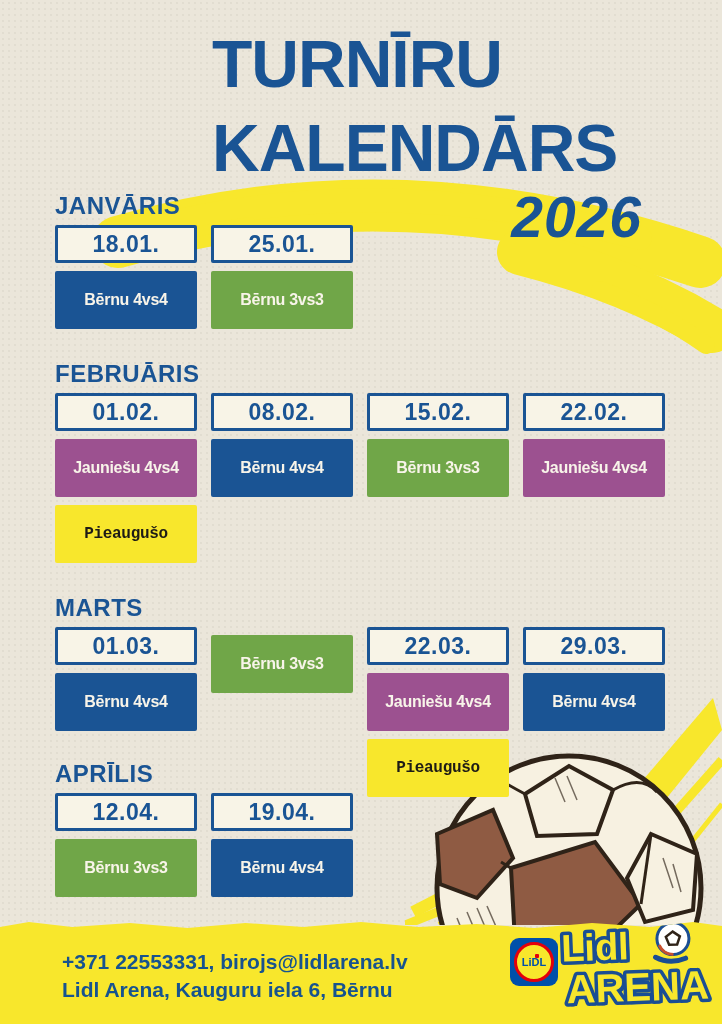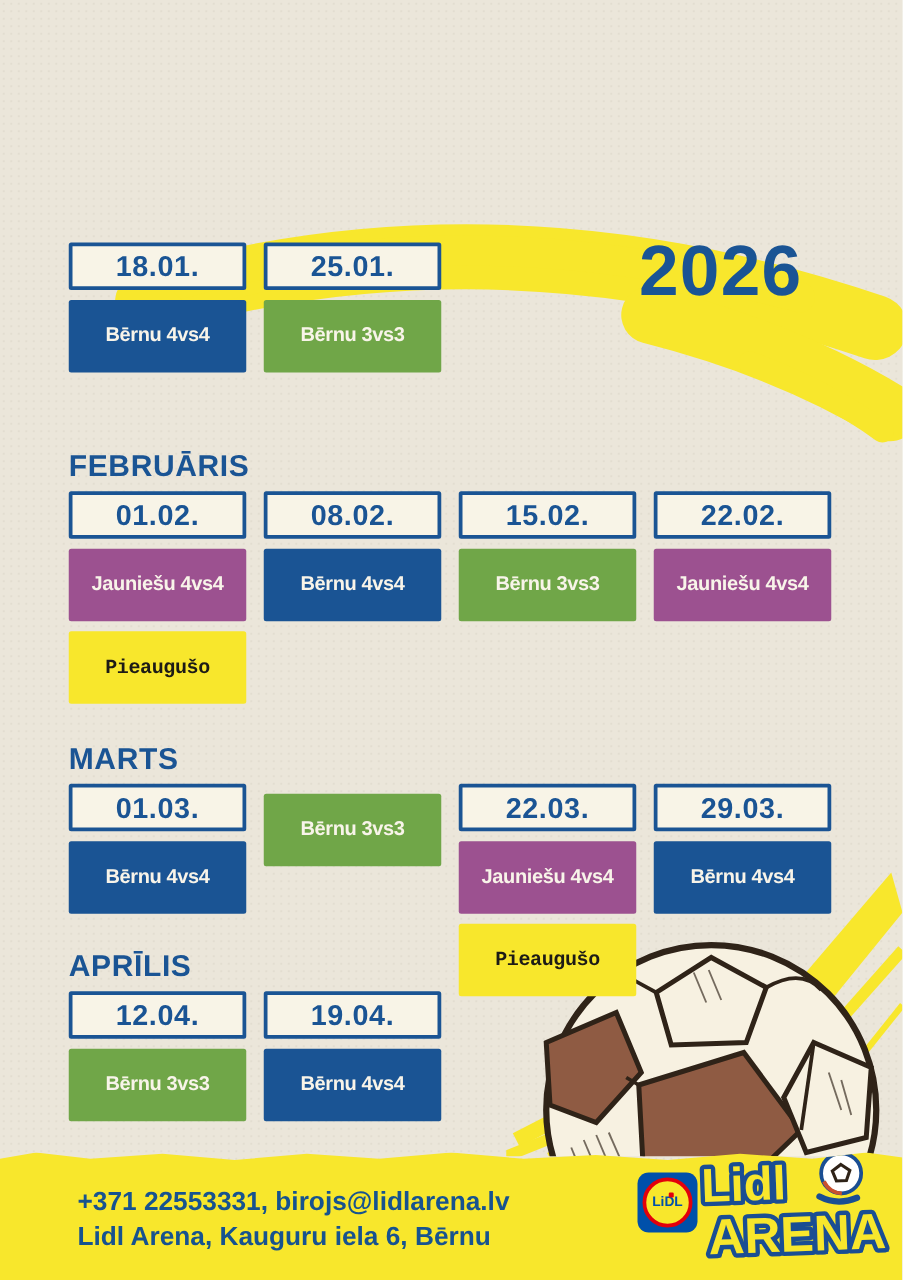--- a/index.html
+++ b/index.html
@@ -12,21 +12,21 @@
     background-image:radial-gradient(rgba(110,100,80,0.07) 1px, transparent 1.2px);
     background-size:6px 6px;
   }
 
   
   .brush-top { position:absolute; left:0; top:0; width:722px; height:360px; z-index:1; }
   .title-block { position:absolute; left:212px; top:22px; z-index:2; color:#1A5494; }
   .title-line { font-size:66px; font-weight:bold; letter-spacing:-1px; line-height:84px; white-space:nowrap; }
   .year {
     position:absolute; top:184px; right:80px; z-index:2;
-    font-size:57px; font-weight:bold; color:#1A5494; letter-spacing:1px;
+    font-size:57px; font-weight:bold; color:#1A5494; letter-spacing:1px;font-style:italic;
   }
 
   
   .month { position:absolute; left:55px; z-index:3; width:640px; }
   .m-janvaris  { top:194px; }
   .m-februaris { top:362px; }
   .m-marts     { top:596px; }
   .m-aprilis   { top:762px; }
   .month h2 { font-size:24px; font-weight:bold; color:#1A5494; letter-spacing:0.5px; line-height:24px; margin-bottom:7px; }
   .events { display:flex; gap:14px; }
@@ -77,23 +77,28 @@
 <div class="poster">
 
   <svg class="brush-top" viewBox="0 0 722 360">
     <path d="M118 242 Q 400 160 700 262" fill="none" stroke="#F8E72C" stroke-width="52" stroke-linecap="round"></path>
     <path d="M150 228 Q 380 168 640 238" fill="none" stroke="#F8E72C" stroke-width="24" stroke-linecap="round"></path>
     <path d="M520 252 Q 630 280 712 330" fill="none" stroke="#F8E72C" stroke-width="46" stroke-linecap="round"></path>
     <path d="M600 290 Q 660 312 706 345" fill="none" stroke="#F8E72C" stroke-width="18" stroke-linecap="round"></path>
     <path d="M112 255 Q 180 232 250 222" fill="none" stroke="#F8E72C" stroke-width="10" stroke-linecap="round"></path>
   </svg>
 
+  <div class="title-block">
+    <div class="title-line">TURNĪRU</div>
+    <div class="title-line">KALENDĀRS</div>
+  </div>
   <div class="year">2026</div>
 
   <section class="month m-janvaris">
+    <h2>JANVĀRIS</h2>
     <div class="events">
       <div class="event">
         <div class="date-box">18.01.</div>
         <div class="label lbl-blue">Bērnu 4vs4</div>
       </div>
       <div class="event">
         <div class="date-box">25.01.</div>
         <div class="label lbl-green">Bērnu 3vs3</div>
       </div>
     </div>

